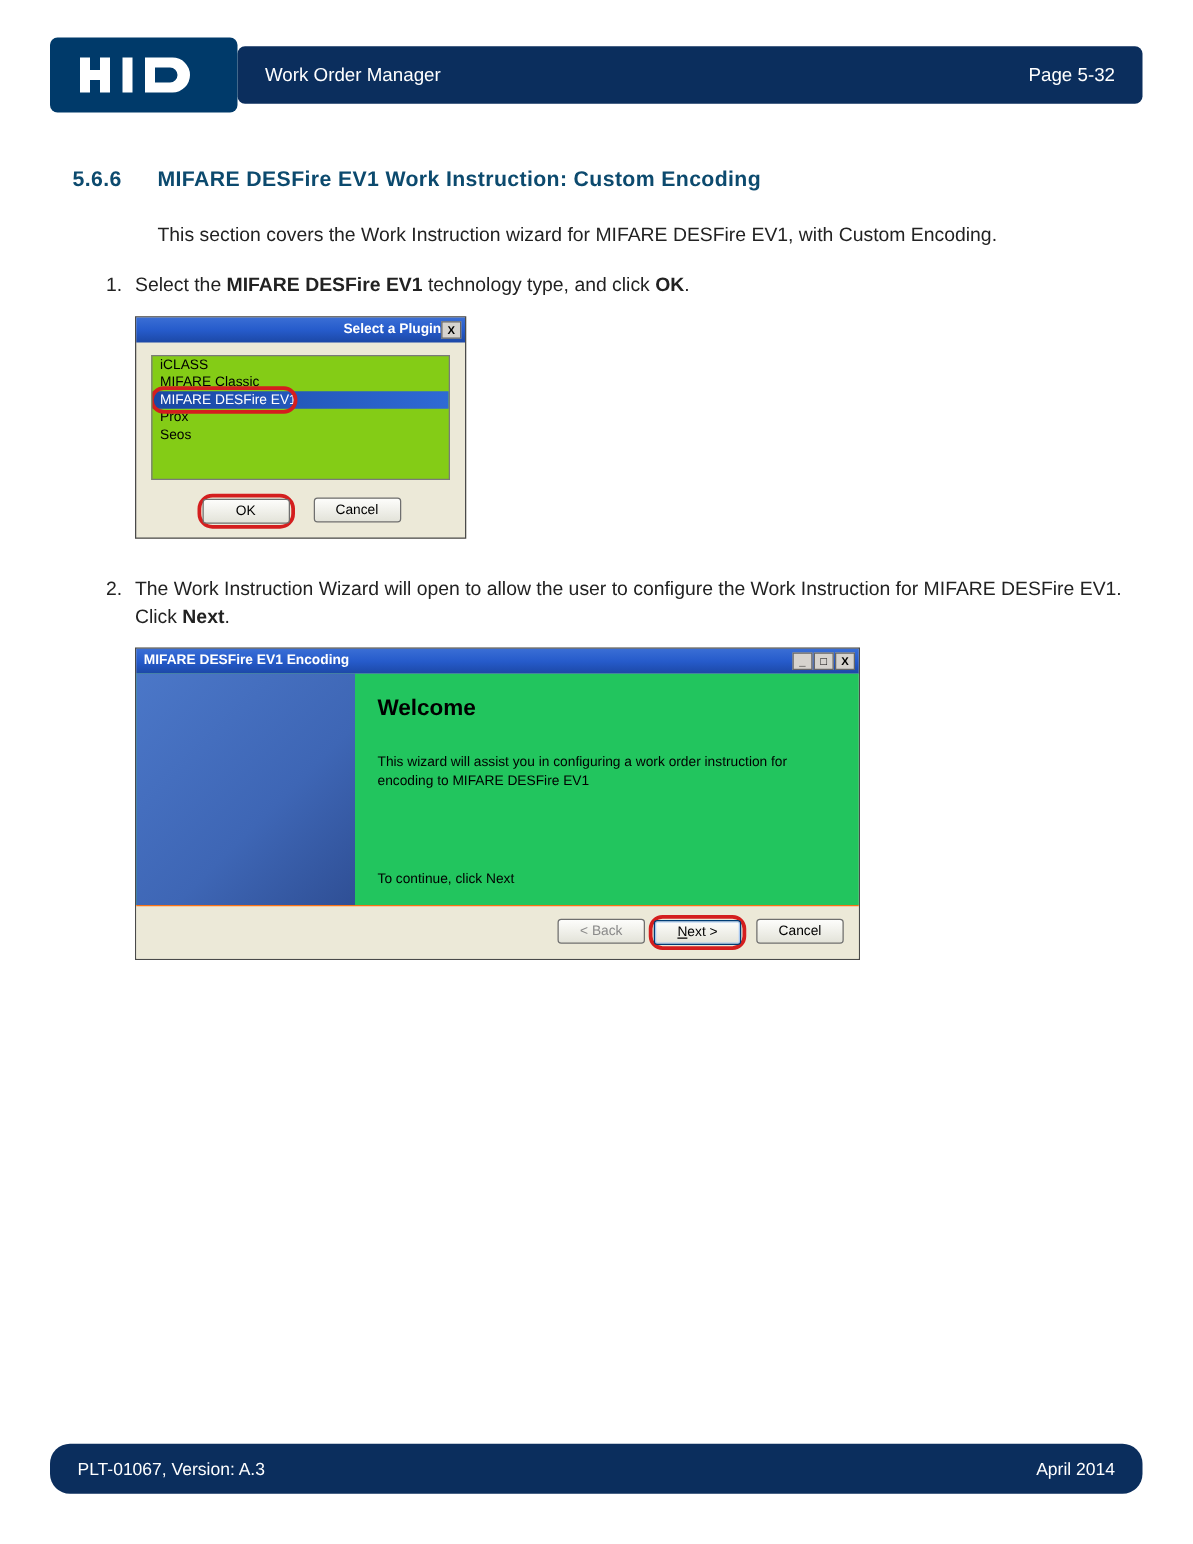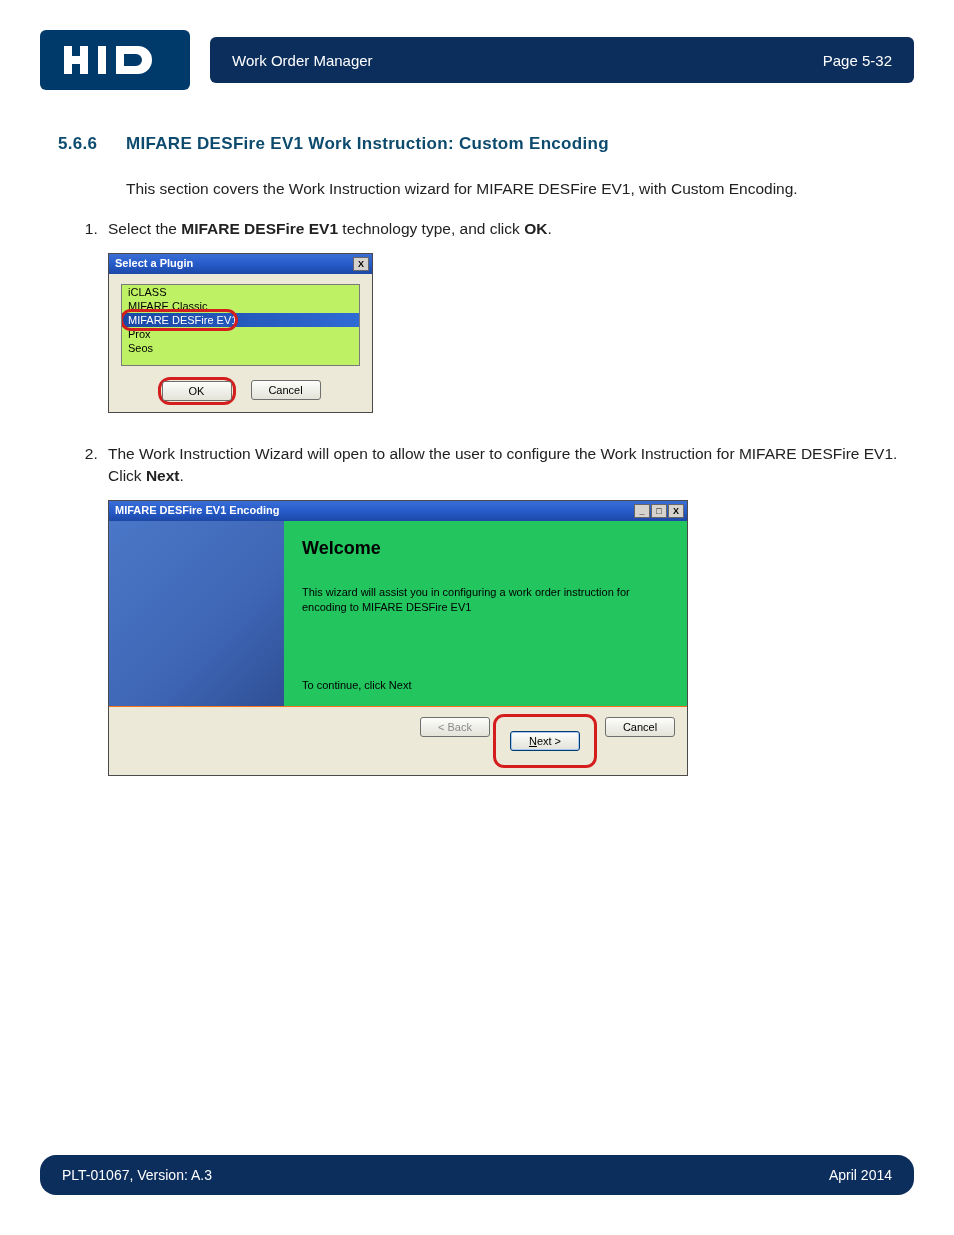--- a/index.html
+++ b/index.html
@@ -10,21 +10,20 @@
     font-family: Arial, Helvetica, sans-serif;
     color: #222;
     position: relative;
   }
   .page-inner {
     padding: 30px 40px 0 40px;
   }
   .header-row {
     display: flex;
     align-items: center;
-    gap: 20px;
     margin-bottom: 44px;
   }
   .logo {
     width: 150px;
     height: 60px;
     background: #003a6a;
     border-radius: 6px;
     display: flex;
     align-items: center;
     justify-content: center;
@@ -84,40 +83,40 @@
     font-family: Tahoma, Arial, sans-serif;
     font-size: 11px;
   }
   .titlebar-xp {
     background: linear-gradient(180deg, #3a6ed5 0%, #265bcb 50%, #1c48a6 100%);
     color: #fff;
     font-weight: bold;
     height: 20px;
     display: flex;
     align-items: center;
-    justify-content: space-between;
+    justify-content: flex-end;
     padding: 0 3px 0 6px;
     font-size: 11px;
   }
   .xp-close {
     width: 16px; height: 14px;
     background: #d6d3ce;
     border: 1px solid #666;
     color: #000;
     font-size: 9px;
     line-height: 12px;
     text-align: center;
     font-family: Arial, sans-serif;
     font-weight: bold;
   }
   .plugin-body { padding: 10px 12px 4px; }
   .plugin-list {
-    background: #bef264;
+    background: #84cc16;
     border: 1px solid #7a7a7a;
-    height: 82px;
+    height: 100px;
     overflow: hidden;
     position: relative;
   }
   .plugin-row { padding: 0 6px; height: 14px; line-height: 14px; color: #000; }
   .plugin-sel-wrap {
     position: relative;
   }
   .plugin-row.selected {
     background: linear-gradient(90deg, #1947a3 0%, #2f6ad5 100%);
     color: #fff;
@@ -203,21 +202,21 @@
     gap: 6px;
   }
   .xp-btn.disabled { color: #8a8a8a; }
   .xp-btn.default {
     border: 1px solid #003c74;
     box-shadow: inset 0 0 0 1px #a8c7f0;
   }
   .red-circle-next {
     border: 3px solid #d41e1e;
     border-radius: 11px;
-    padding: 14px;
+    padding: 1px;
     margin: -3px 2px -3px -3px;
   }
 
   .footer-bar {
     position: absolute;
     left: 40px; right: 40px; bottom: 40px;
     background: #0b2e5d;
     color: #fff;
     height: 40px;
     border-radius: 16px;

